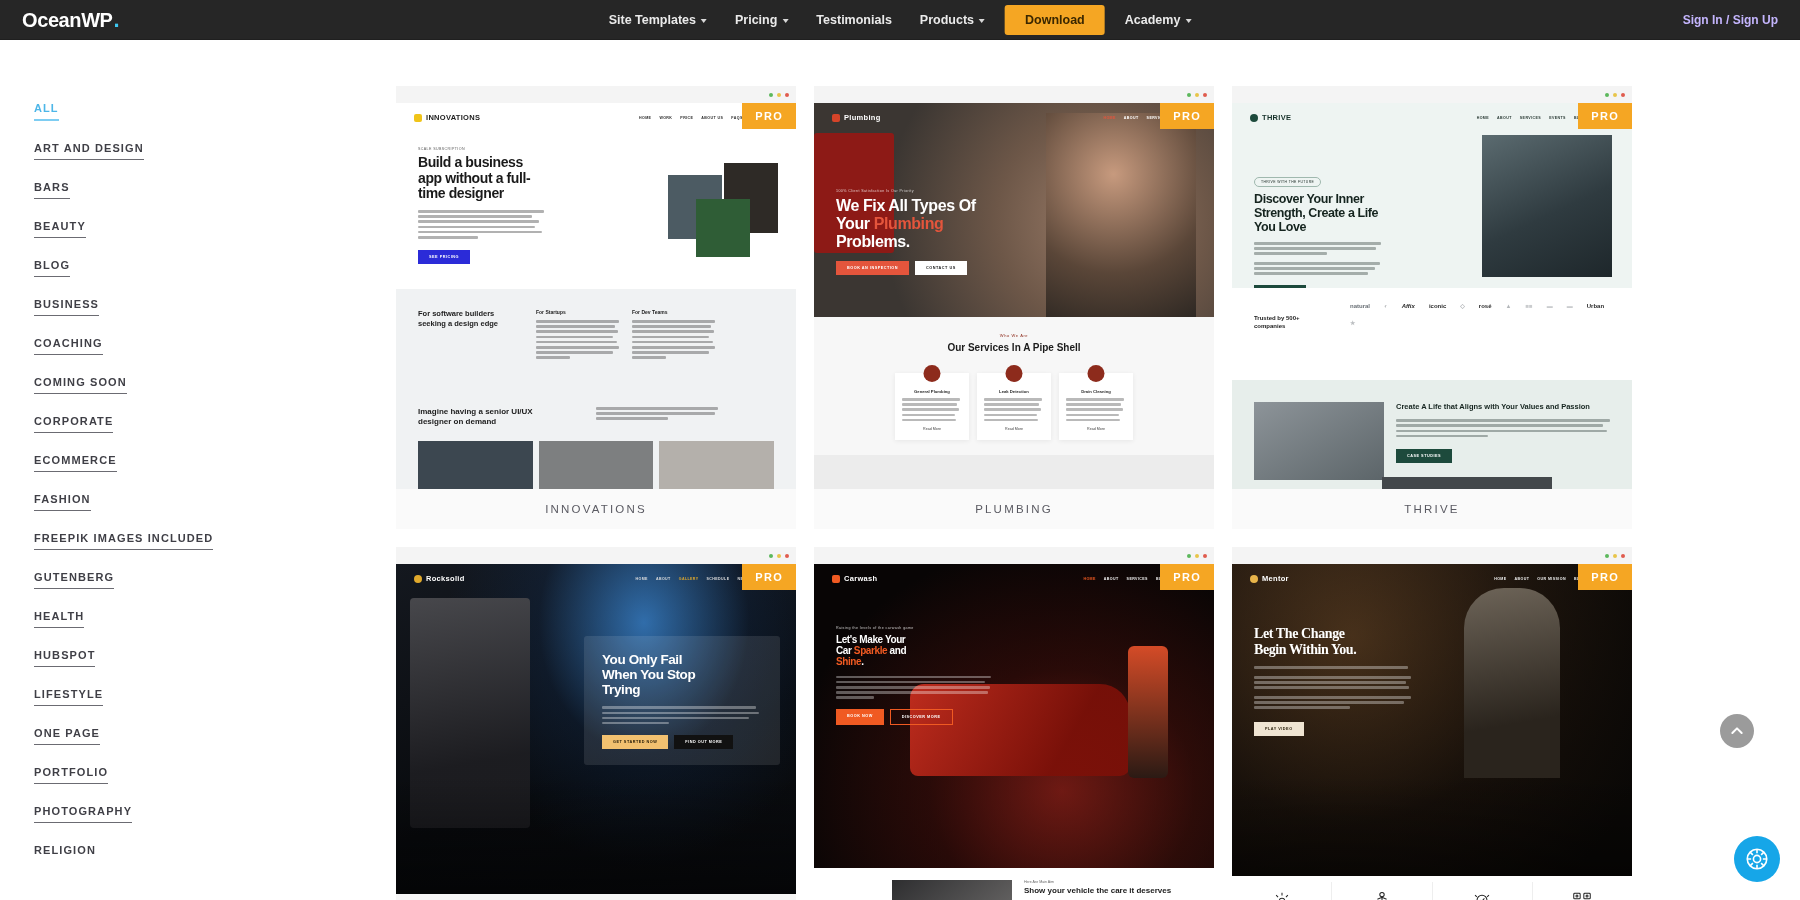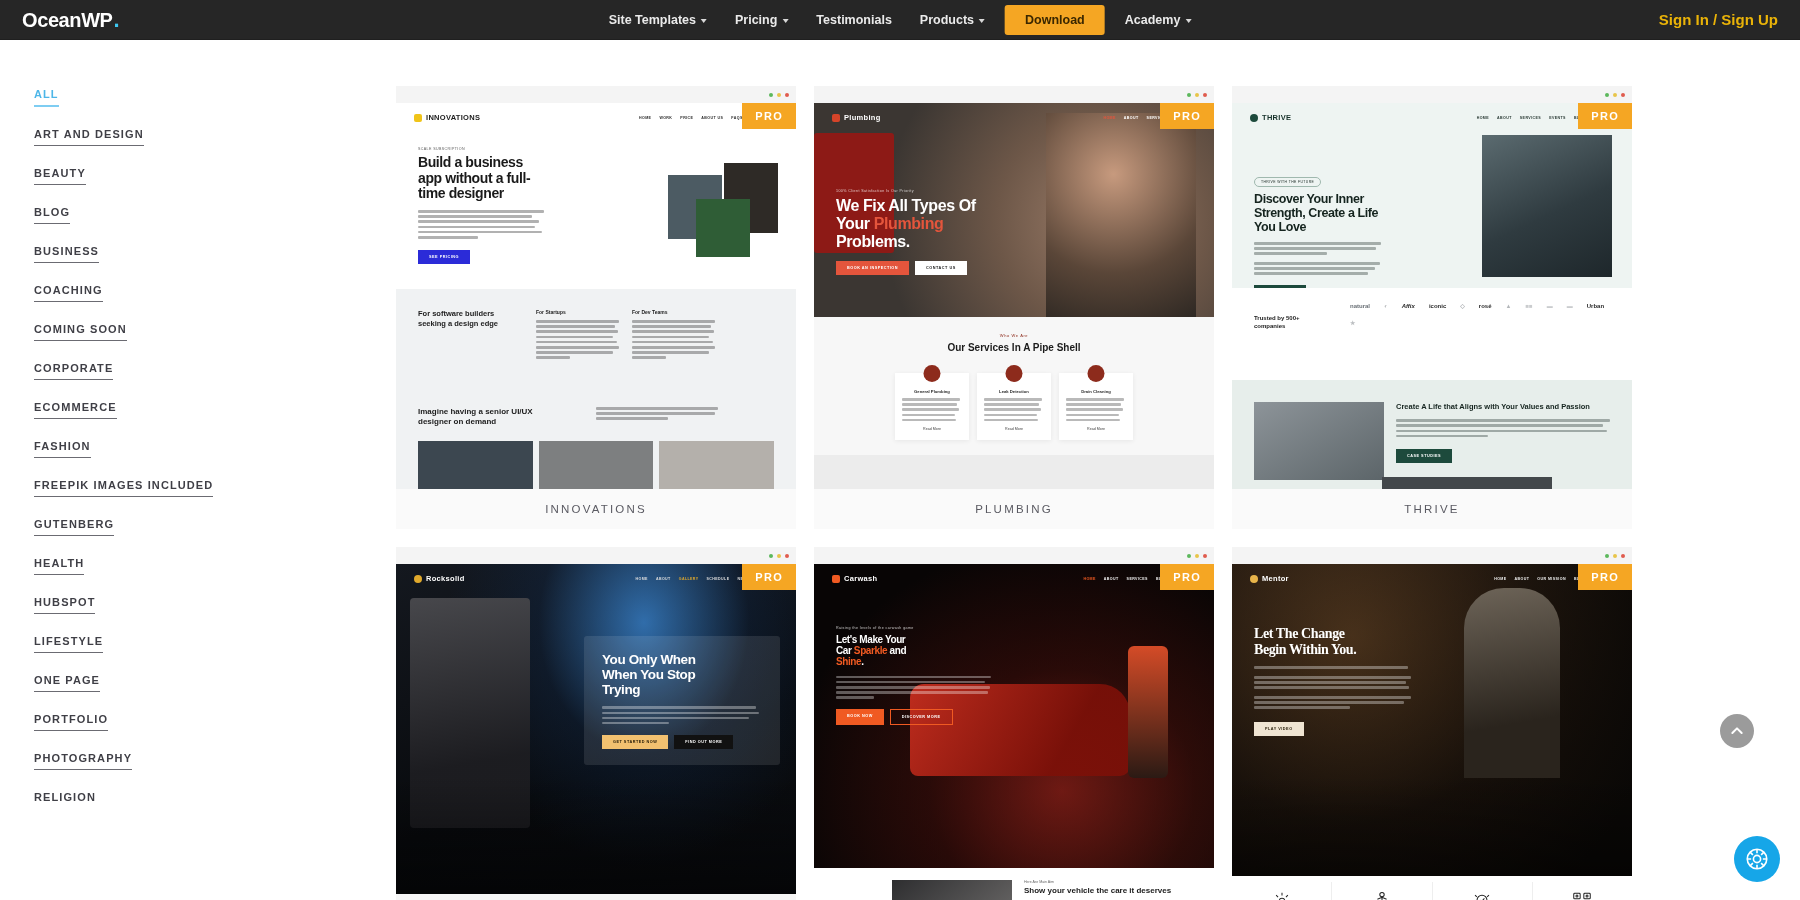--- a/index.html
+++ b/index.html
@@ -44,31 +44,31 @@
   }
   .downloadbtn {
     background: #f5a623; color: #3a2700;
     font-size: 12.5px; font-weight: 700;
     padding: 8px 20px; border-radius: 3px;
     margin: 0 6px; border: none; cursor: pointer;
     white-space: nowrap;
   }
   .signin {
     position: absolute; right: 22px;
-    color: #eab308; font-size: 15px; font-weight: 600;
+    color: #c4b5fd; font-size: 12px; font-weight: 600;
     white-space: nowrap;
   }
 
   
   .page { display: flex; width: 1800px; height: 860px; }
 
   
   .sidebar {
     width: 396px; flex: 0 0 396px;
-    padding: 44px 0 0 34px;
+    padding: 58px 0 0 34px;
     background: #fff;
   }
   .cat {
     margin-bottom: 17px;
     display: inline-block; width: auto;
   }
   .cat-row { display: block; }
   .cat-label {
     font-size: 11px; font-weight: 700; letter-spacing: 1.1px;
     color: #3f3f46; display: inline-block;
@@ -244,20 +244,21 @@
   </nav>
 
   <div class="signin">Sign In / Sign Up</div>
 </div>
 
 <div class="page">
 
   <aside class="sidebar" id="sidebar">
       <div class="cat-row"><div class="cat active"><div class="cat-label">ALL</div><div class="cat-underline"></div></div></div>
       <div class="cat-row"><div class="cat"><div class="cat-label">ART AND DESIGN</div><div class="cat-underline"></div></div></div>
+      <div class="cat-row"><div class="cat"><div class="cat-label">BARS</div><div class="cat-underline"></div></div></div>
       <div class="cat-row"><div class="cat"><div class="cat-label">BEAUTY</div><div class="cat-underline"></div></div></div>
       <div class="cat-row"><div class="cat"><div class="cat-label">BLOG</div><div class="cat-underline"></div></div></div>
       <div class="cat-row"><div class="cat"><div class="cat-label">BUSINESS</div><div class="cat-underline"></div></div></div>
       <div class="cat-row"><div class="cat"><div class="cat-label">COACHING</div><div class="cat-underline"></div></div></div>
       <div class="cat-row"><div class="cat"><div class="cat-label">COMING SOON</div><div class="cat-underline"></div></div></div>
       <div class="cat-row"><div class="cat"><div class="cat-label">CORPORATE</div><div class="cat-underline"></div></div></div>
       <div class="cat-row"><div class="cat"><div class="cat-label">ECOMMERCE</div><div class="cat-underline"></div></div></div>
       <div class="cat-row"><div class="cat"><div class="cat-label">FASHION</div><div class="cat-underline"></div></div></div>
       <div class="cat-row"><div class="cat"><div class="cat-label">FREEPIK IMAGES INCLUDED</div><div class="cat-underline"></div></div></div>
       <div class="cat-row"><div class="cat"><div class="cat-label">GUTENBERG</div><div class="cat-underline"></div></div></div>
@@ -534,21 +535,21 @@
               <span>HOME</span>
               <span>ABOUT</span>
               <span style="color:#e0a92c">GALLERY</span>
               <span>SCHEDULE</span>
               <span>NEWS</span>
               <span>CONTACT</span>
             </div>
           </div>
           <div style="position:absolute;right:16px;top:72px;width:196px;background:rgba(255,255,255,.10);padding:16px 18px;border-radius:3px">
             <div class="mini-h1" style="font-size:13.5px;color:#fff">
-              <span>You Only When</span><br>
+              <span>You Only Fail</span><br>
               <span>When You Stop</span><br>
               <span>Trying</span>
             </div>
             <div style="margin-top:9px;color:#fff">
               <div class="blurline" style="width:96%"></div>
                 <div class="blurline" style="width:98%"></div>
               <div class="blurline" style="width:92%"></div>
                 <div class="blurline" style="width:42%"></div>
             </div>
             <div style="margin-top:11px;display:flex;gap:6px">

